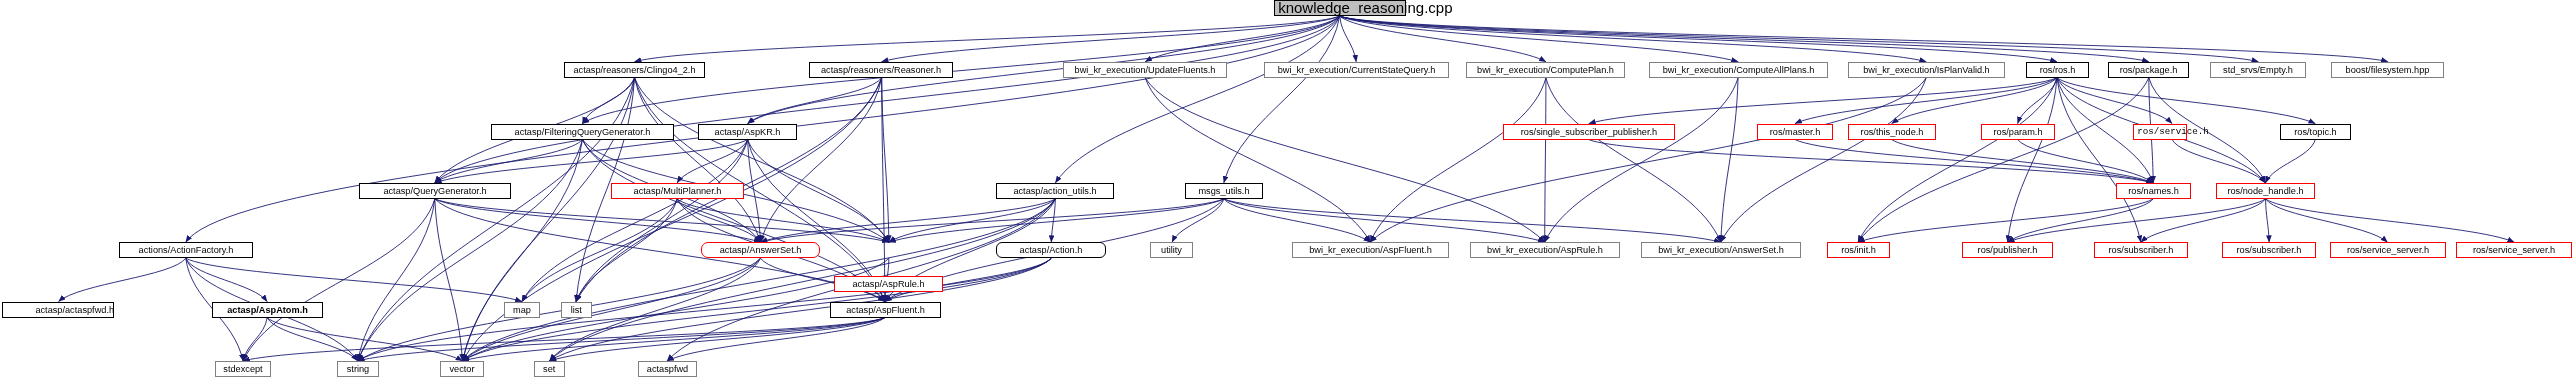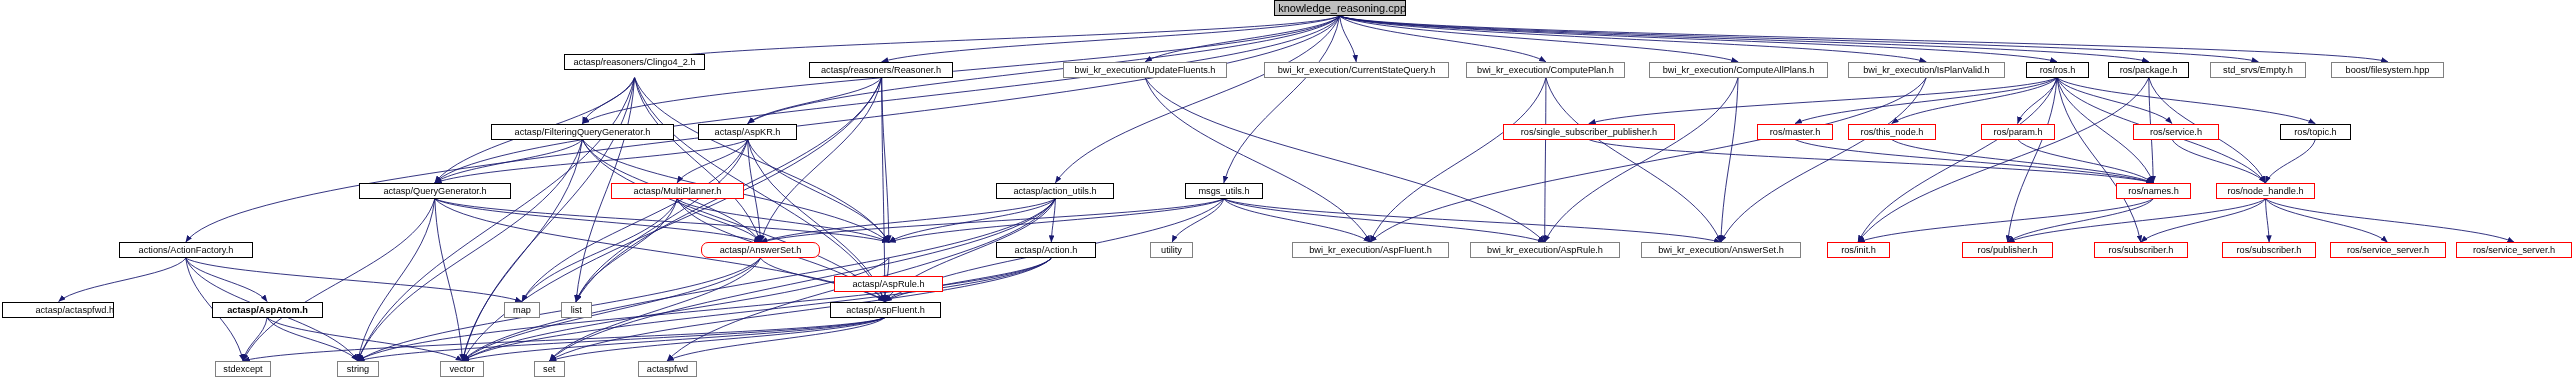--- a/index.html
+++ b/index.html
@@ -33,21 +33,21 @@
     font-size: 9.2px;
     color: #000000;
     background: #ffffff;
     border: 0.8px solid #808080;
     padding: 0 3.2px;
     z-index: 5;
   }
   .node.root {
     background: #bfbfbf;
     border: 0.8px solid #000000;
-    font-size: 11px;
+    font-size: 15px;
   }
   .node.solid {
     border: 0.8px solid #000000;
   }
   .node.red {
     border: 0.8px solid #ff0000;
   }
 </style>
 </head>
 <body>
@@ -185,49 +185,49 @@
         <path d="M333,396 C358.5675,418.68 536.3225,427.32 576.5,450" marker-end="url(#arrow)"></path>
         <path d="M1103,396 C1050.5,418.68 385.5,427.32 303,450" marker-end="url(#arrow)"></path>
         <path d="M1103,396 C1050.5,418.68 528.5,427.32 446,450" marker-end="url(#arrow)"></path>
         <path d="M1103,396 C1050.5,418.68 659,427.32 576.5,450" marker-end="url(#arrow)"></path>
         <path d="M1103,396 C1059.11,418.68 753.97,427.32 685,450" marker-end="url(#arrow)"></path>
         <path d="M1103,396 C1074.4925,418.68 876.2975,427.32 831.5,450" marker-end="url(#arrow)"></path>
       </g>
   </svg>
   <div id="nodes">
       <div class="node root" style="left: 1274px; top: 0px; width: 132px;">knowledge_reasoning.cpp</div>
-      <div class="node solid" style="left: 564px; top: 54px; width: 141px;">actasp/reasoners/Clingo4_2.h</div>
+      <div class="node solid" style="left: 564px; top: 62px; width: 141px;">actasp/reasoners/Clingo4_2.h</div>
       <div class="node solid" style="left: 809px; top: 62px; width: 144px;">actasp/reasoners/Reasoner.h</div>
       <div class="node plain" style="left: 1063px; top: 62px; width: 164px;">bwi_kr_execution/UpdateFluents.h</div>
       <div class="node plain" style="left: 1264px; top: 62px; width: 185px;">bwi_kr_execution/CurrentStateQuery.h</div>
       <div class="node plain" style="left: 1466px; top: 62px; width: 159px;">bwi_kr_execution/ComputePlan.h</div>
       <div class="node plain" style="left: 1649px; top: 62px; width: 179px;">bwi_kr_execution/ComputeAllPlans.h</div>
       <div class="node plain" style="left: 1848px; top: 62px; width: 157px;">bwi_kr_execution/IsPlanValid.h</div>
       <div class="node solid" style="left: 2026px; top: 62px; width: 63px;">ros/ros.h</div>
       <div class="node solid" style="left: 2108px; top: 62px; width: 81px;">ros/package.h</div>
       <div class="node plain" style="left: 2210px; top: 62px; width: 96px;">std_srvs/Empty.h</div>
       <div class="node plain" style="left: 2331px; top: 62px; width: 113px;">boost/filesystem.hpp</div>
       <div class="node solid" style="left: 491px; top: 124px; width: 183px;">actasp/FilteringQueryGenerator.h</div>
       <div class="node solid" style="left: 698px; top: 124px; width: 99px;">actasp/AspKR.h</div>
       <div class="node red" style="left: 1503px; top: 124px; width: 172px;">ros/single_subscriber_publisher.h</div>
       <div class="node red" style="left: 1757px; top: 124px; width: 76px;">ros/master.h</div>
       <div class="node red" style="left: 1848px; top: 124px; width: 88px;">ros/this_node.h</div>
       <div class="node red" style="left: 1981px; top: 124px; width: 74px;">ros/param.h</div>
-      <div class="node red" style="left: 2133px; top: 124px; width: 86px;">ros/service.h</div>
+      <div class="node red" style="left: 2133px; top: 124px; width: 54px; font-family: Liberation Mono, monospace;">ros/service.h</div>
       <div class="node solid" style="left: 2280px; top: 124px; width: 71px;">ros/topic.h</div>
       <div class="node solid" style="left: 359px; top: 183px; width: 152px;">actasp/QueryGenerator.h</div>
       <div class="node red" style="left: 611px; top: 183px; width: 133px;">actasp/MultiPlanner.h</div>
       <div class="node solid" style="left: 996px; top: 183px; width: 118px;">actasp/action_utils.h</div>
       <div class="node solid" style="left: 1185px; top: 183px; width: 78px;">msgs_utils.h</div>
       <div class="node red" style="left: 2116px; top: 183px; width: 75px;">ros/names.h</div>
       <div class="node red" style="left: 2216px; top: 183px; width: 99px;">ros/node_handle.h</div>
       <div class="node solid" style="left: 119px; top: 242px; width: 134px;">actions/ActionFactory.h</div>
       <div class="node red" style="left: 701px; top: 242px; width: 119px; border-radius: 7px;">actasp/AnswerSet.h</div>
       <div class="node red" style="left: 834px; top: 242px; width: 109px; margin-top: 34px;">actasp/AspRule.h</div>
-      <div class="node solid" style="left: 996px; top: 242px; width: 100px;">actasp/Action.h</div>
+      <div class="node solid" style="left: 996px; top: 242px; width: 110px; border-radius: 6px;">actasp/Action.h</div>
       <div class="node plain" style="left: 1150px; top: 242px; width: 43px;">utility</div>
       <div class="node plain" style="left: 1292px; top: 242px; width: 157px;">bwi_kr_execution/AspFluent.h</div>
       <div class="node plain" style="left: 1470px; top: 242px; width: 150px;">bwi_kr_execution/AspRule.h</div>
       <div class="node plain" style="left: 1641px; top: 242px; width: 160px;">bwi_kr_execution/AnswerSet.h</div>
       <div class="node red" style="left: 1827px; top: 242px; width: 63px;">ros/init.h</div>
       <div class="node red" style="left: 1962px; top: 242px; width: 91px;">ros/publisher.h</div>
       <div class="node red" style="left: 2094px; top: 242px; width: 94px;">ros/subscriber.h</div>
       <div class="node red" style="left: 2222px; top: 242px; width: 94px;">ros/subscriber.h</div>
       <div class="node red" style="left: 2330px; top: 242px; width: 116px;">ros/service_server.h</div>
       <div class="node red" style="left: 2456px; top: 242px; width: 116px;">ros/service_server.h</div>

